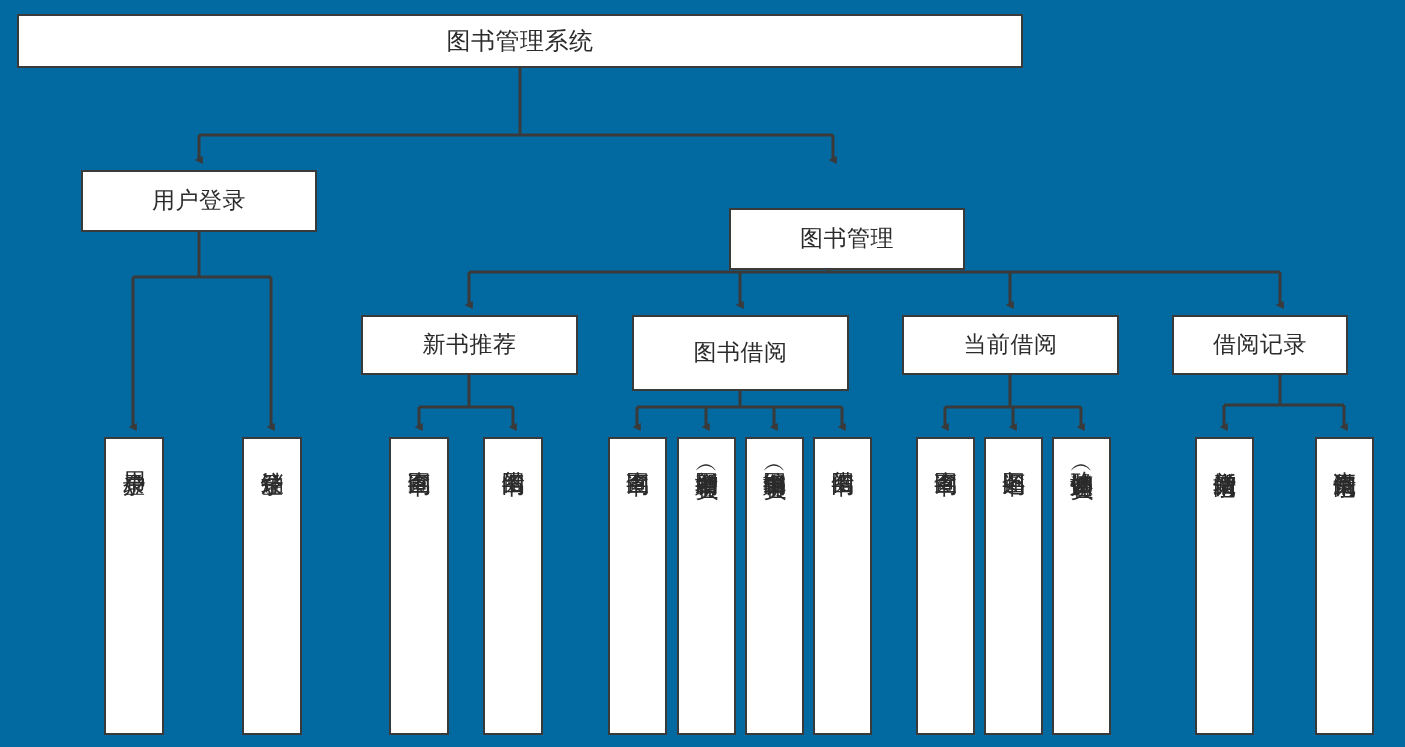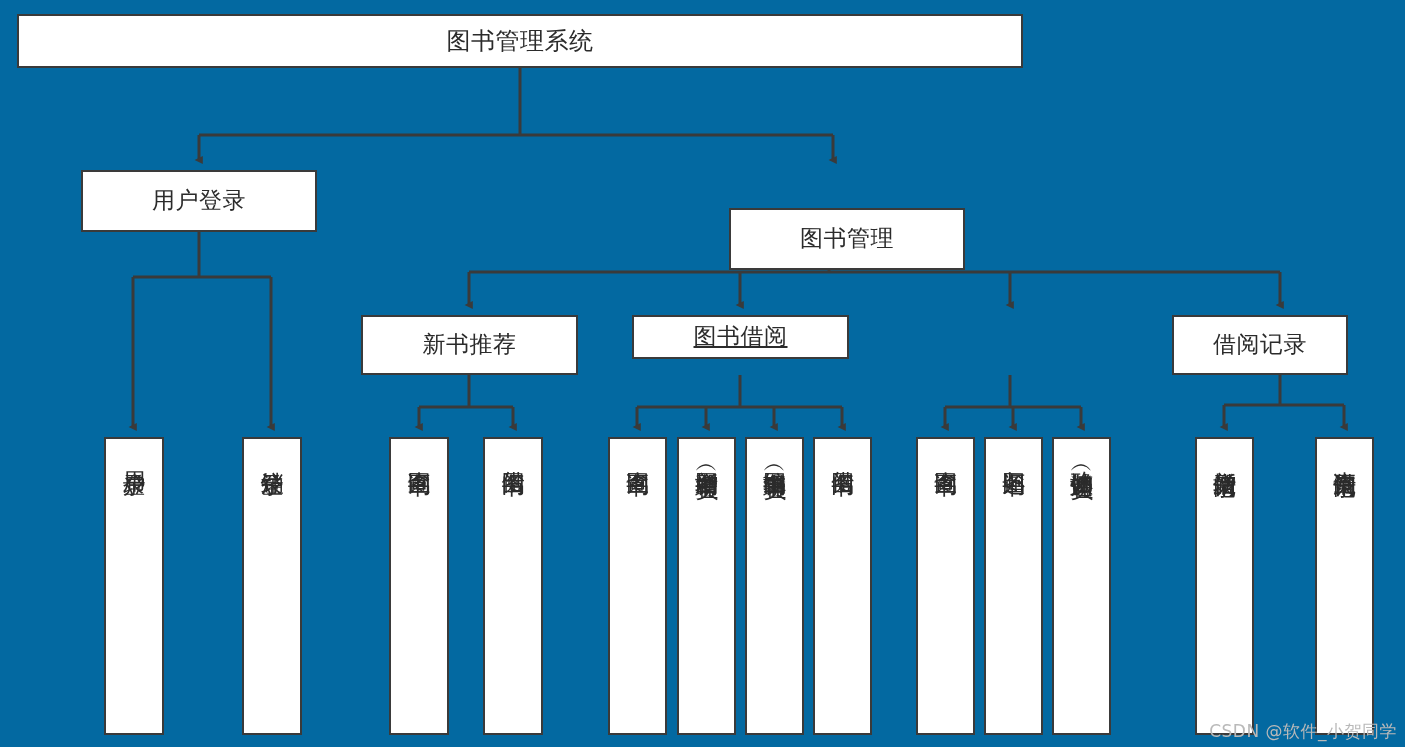--- a/index.html
+++ b/index.html
@@ -139,24 +139,27 @@
   </div>
 
   <div class="node horiz" style="left:729px; top:170px; width:236px; height:62px;margin-top:38px;">
     <span class="node-label">图书管理</span>
   </div>
 
   <div class="node horiz" style="left:361px; top:315px; width:217px; height:60px;align-items:center;">
     <span class="node-label">新书推荐</span>
   </div>
 
-  <div class="node horiz" style="left:632px; top:315px; width:217px; height:44px;text-decoration:underline;">
+  <div class="node horiz" style="left:632px; top:315px; width:217px; height:76px;">
     <span class="node-label">图书借阅</span>
   </div>
 
+  <div class="node horiz" style="left:902px; top:315px; width:217px; height:60px;">
+    <span class="node-label">当前借阅</span>
+  </div>
 
   <div class="node horiz" style="left:1172px; top:315px; width:176px; height:60px;">
     <span class="node-label">借阅记录</span>
   </div>
 
   <div class="node vert" style="left:104px; top:437px; width:60px; height:298px;">
     <span class="node-label">用户登录</span>
   </div>
 
   <div class="node vert" style="left:242px; top:437px; width:60px; height:298px;">
@@ -200,15 +203,14 @@
   </div>
 
   <div class="node vert" style="left:1195px; top:437px; width:59px; height:298px;">
     <span class="node-label">新增借阅记录</span>
   </div>
 
   <div class="node vert" style="left:1315px; top:437px; width:59px; height:298px;">
     <span class="node-label">查询借阅记录</span>
   </div>
 
-  <div id="watermark">CSDN @软件_小贺同学</div>
 
 </div>
 
 </body></html>

